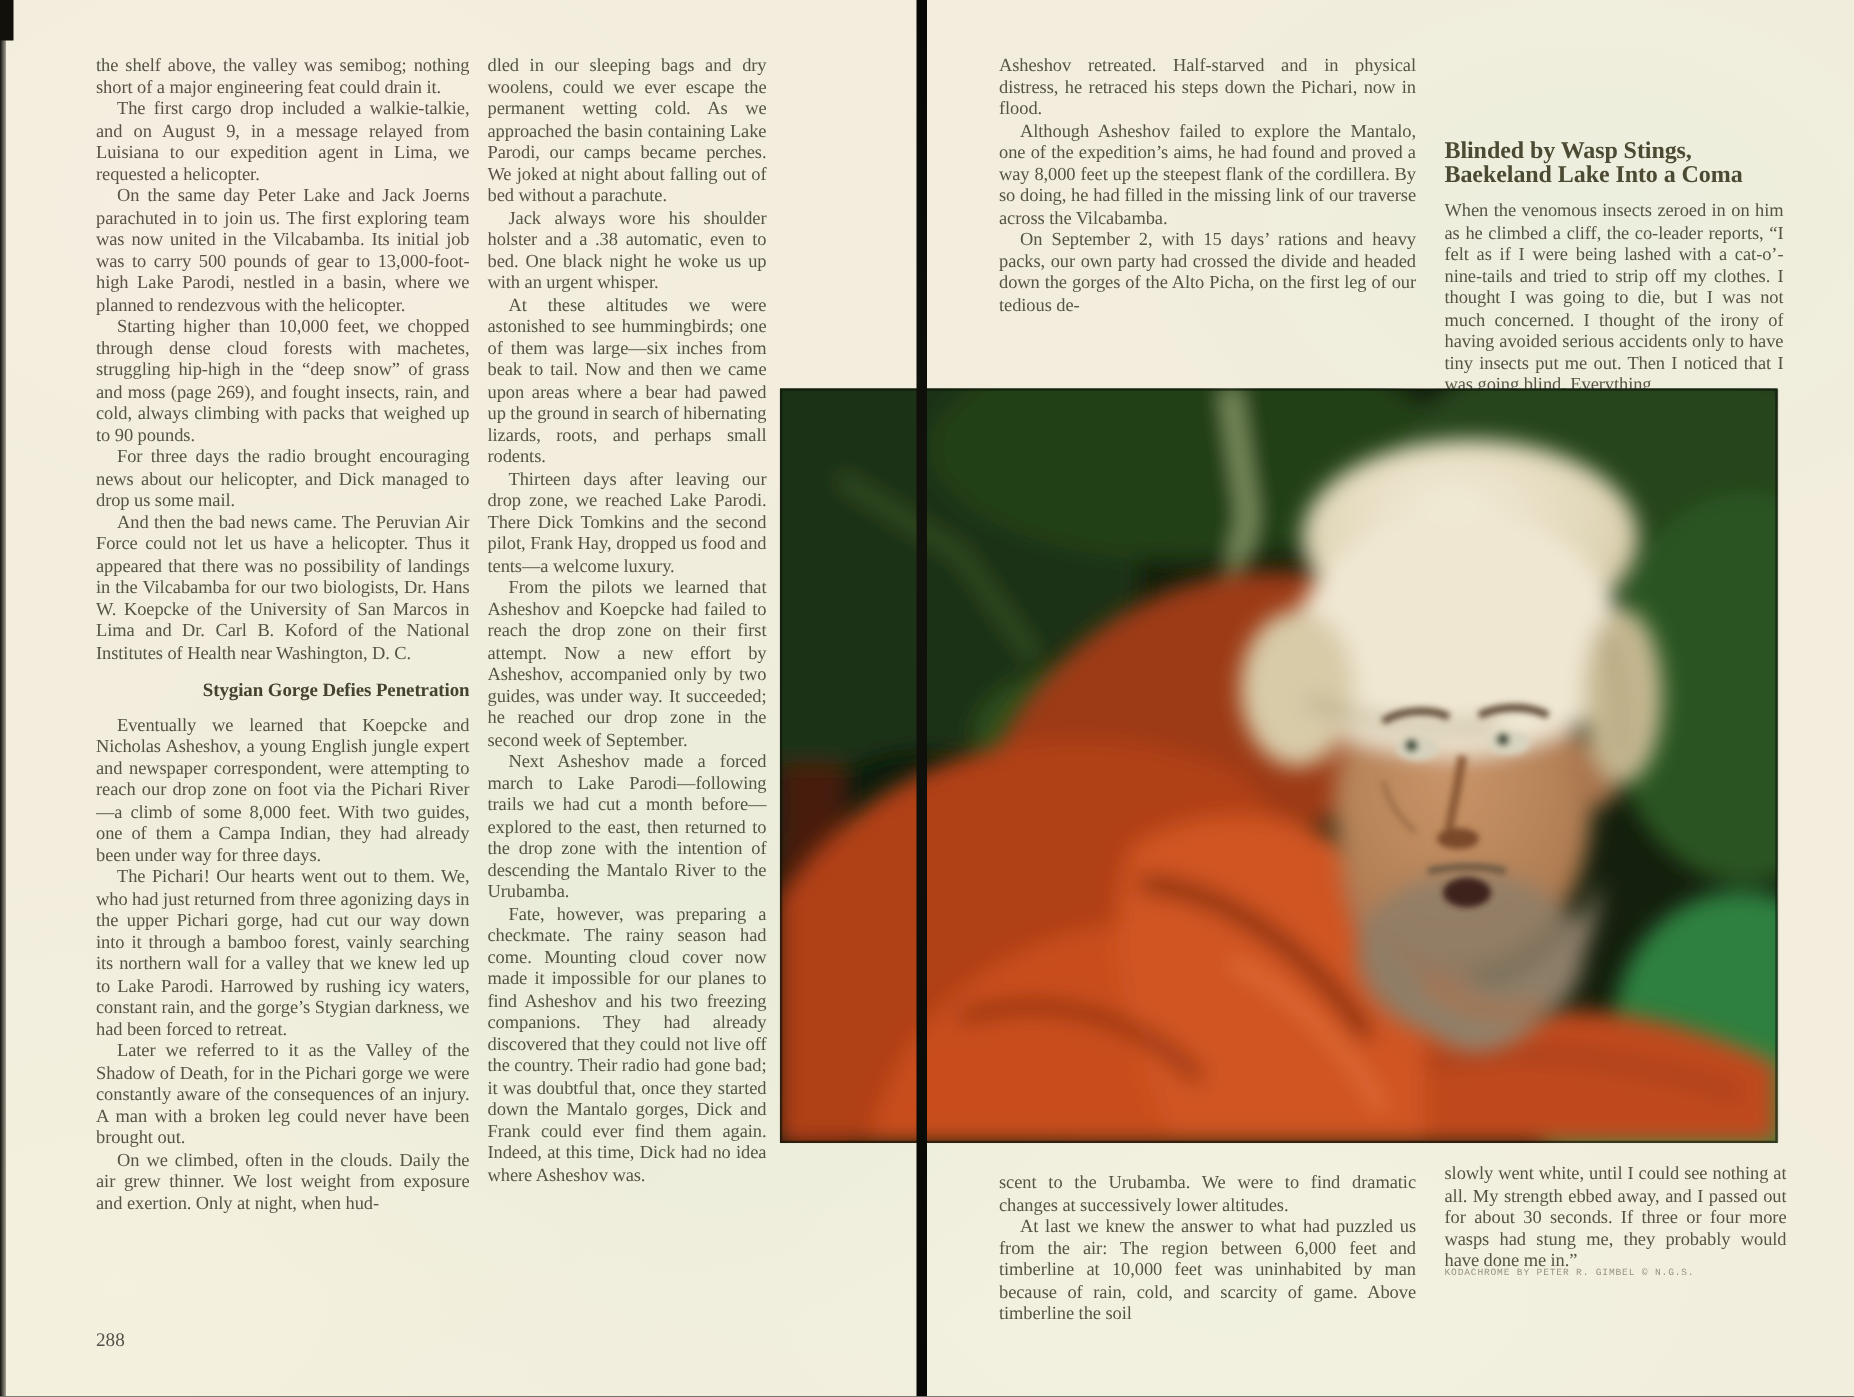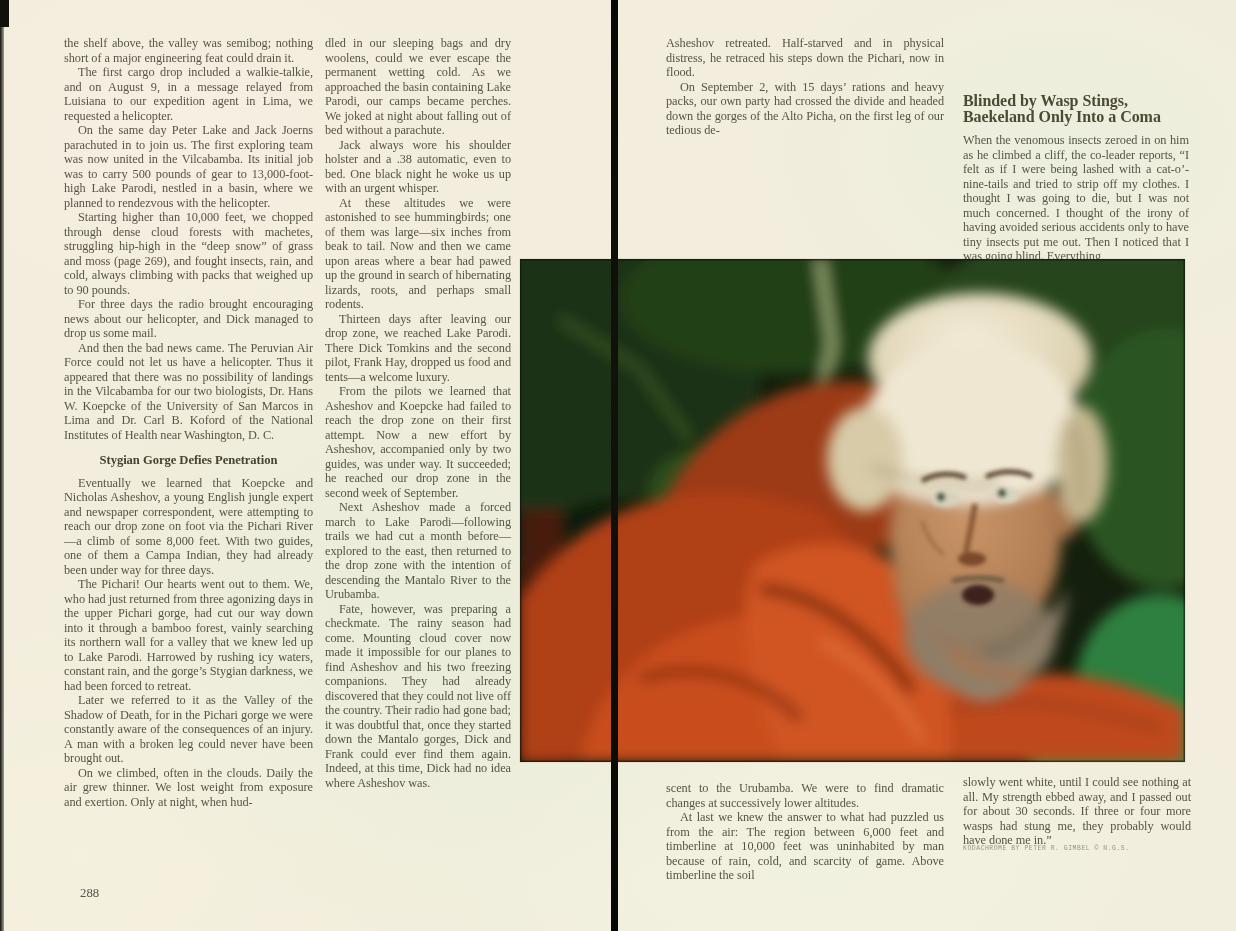--- a/index.html
+++ b/index.html
@@ -12,34 +12,34 @@
       radial-gradient(430px 300px at 1060px 150px, rgba(229,241,224,0.45), transparent 70%),
       radial-gradient(640px 320px at 820px 860px, rgba(241,245,227,0.55), transparent 72%),
       radial-gradient(500px 380px at 80px 860px, rgba(247,243,224,0.6), transparent 75%),
       #f2eddc;
   }
   .col{position:absolute;color:#575446;font-size:12.3px;line-height:14.5px;
        text-align:justify;letter-spacing:-0.05px;overflow:hidden;}
   .col p{margin:0;text-indent:14px;}
   .col p.noindent{text-indent:0;}
   .subhead{font-weight:bold;color:#45432f;}
-  .subhead.centered{text-align:center;font-size:12.6px;margin:11px 0 8px 0;}
+  .subhead.centered{text-align:right;font-size:12.6px;margin:11px 0 8px 0;}
   .subhead.leftalign{text-align:left;font-size:16px;line-height:15.5px;margin:0 0 9px 0;color:#4c4a33;}
   .col1{left:64px;top:36px;width:249px;height:852px;}
   .col2{left:325px;top:36px;width:281px;height:868px;}
   .photo-intrusion{float:right;width:95px;height:538px;margin-top:211px;}
   .col3t{left:666px;top:36px;width:278px;height:221px;}
   .col3b{left:666px;top:781px;width:278px;height:126px;}
   .col4t{left:963px;top:93px;width:226px;height:168px;}
   .col4b{left:963px;top:775px;width:228px;height:92px;}
   .credit{position:absolute;left:963px;top:845px;width:228px;
           font-family:Liberation Mono, monospace;
           font-size:6.4px;letter-spacing:0.55px;color:#9a9280;}
   .folio{position:absolute;color:#55524a;font-size:12.8px;}
-  .folio-left{left:80px;top:886px;}
+  .folio-left{left:64px;top:886px;}
   .folio-right{left:1100px;top:886px;width:90px;text-align:right;margin-top:44px;}
   .photo{position:absolute;left:520px;top:259px;width:665px;height:503px;z-index:5;
          box-shadow:inset 0 0 22px rgba(0,0,0,0.5), 0 0 1px rgba(40,40,30,0.4);}
   .photo svg{display:block;width:100%;height:100%;}
   .gutter{position:absolute;left:611px;top:0;width:7px;height:931px;
           background:linear-gradient(#070705,#12120d 40%,#070705);z-index:8;}
   .edge-left{position:absolute;left:0;top:0;width:4px;height:931px;
              background:linear-gradient(90deg,#12110c,rgba(18,17,12,0.35));z-index:9;}
   .corner-tl{position:absolute;left:0;top:0;width:9px;height:27px;background:#11100b;z-index:10;}
 </style>
@@ -68,32 +68,33 @@
     <p>Jack always wore his shoulder holster and a .38 automatic, even to bed. One black night he woke us up with an urgent whisper.</p>
     <p>At these altitudes we were astonished to see hummingbirds; one of them was large—six inches from beak to tail. Now and then we came upon areas where a bear had pawed up the ground in search of hibernating lizards, roots, and perhaps small rodents.</p>
     <p>Thirteen days after leaving our drop zone, we reached Lake Parodi. There Dick Tomkins and the second pilot, Frank Hay, dropped us food and tents—a welcome luxury.</p>
     <p>From the pilots we learned that Asheshov and Koepcke had failed to reach the drop zone on their first attempt. Now a new effort by Asheshov, accompanied only by two guides, was under way. It succeeded; he reached our drop zone in the second week of September.</p>
     <p>Next Asheshov made a forced march to Lake Parodi—following trails we had cut a month before—explored to the east, then returned to the drop zone with the intention of descending the Mantalo River to the Urubamba.</p>
     <p>Fate, however, was preparing a checkmate. The rainy season had come. Mounting cloud cover now made it impossible for our planes to find Asheshov and his two freezing companions. They had already discovered that they could not live off the country. Their radio had gone bad; it was doubtful that, once they started down the Mantalo gorges, Dick and Frank could ever find them again. Indeed, at this time, Dick had no idea where Asheshov was.</p>
   </div>
 
   <div class="col col3t">
     <p class="noindent">Asheshov retreated. Half-starved and in physical distress, he retraced his steps down the Pichari, now in flood.</p>
+    <p>Although Asheshov failed to explore the Mantalo, one of the expedition’s aims, he had found and proved a way 8,000 feet up the steepest flank of the cordillera. By so doing, he had filled in the missing link of our traverse across the Vilcabamba.</p>
     <p>On September 2, with 15 days’ rations and heavy packs, our own party had crossed the divide and headed down the gorges of the Alto Picha, on the first leg of our tedious de-</p>
   </div>
 
   <div class="col col3b">
     <p class="noindent">scent to the Urubamba. We were to find dramatic changes at successively lower altitudes.</p>
     <p>At last we knew the answer to what had puzzled us from the air: The region between 6,000 feet and timberline at 10,000 feet was uninhabited by man because of rain, cold, and scarcity of game. Above timberline the soil</p>
   </div>
 
   <div class="col col4t">
     <div class="subhead leftalign">
       <span>Blinded by Wasp Stings,</span><br>
-      <span>Baekeland Only Into a Coma</span>
+      <span>Baekeland Lake Into a Coma</span>
     </div>
     <p class="noindent">When the venomous insects zeroed in on him as he climbed a cliff, the co-leader reports, “I felt as if I were being lashed with a cat-o’-nine-tails and tried to strip off my clothes. I thought I was going to die, but I was not much concerned. I thought of the irony of having avoided serious accidents only to have tiny insects put me out. Then I noticed that I was going blind. Everything</p>
   </div>
 
   <div class="col col4b">
     <p class="noindent">slowly went white, until I could see nothing at all. My strength ebbed away, and I passed out for about 30 seconds. If three or four more wasps had stung me, they probably would have done me in.”</p>
   </div>
 
   <div class="credit">KODACHROME BY PETER R. GIMBEL © N.G.S.</div>
 

